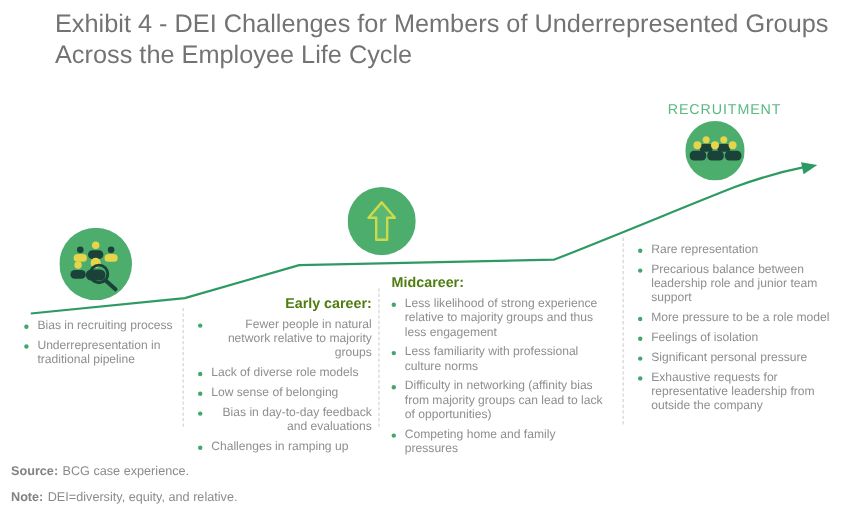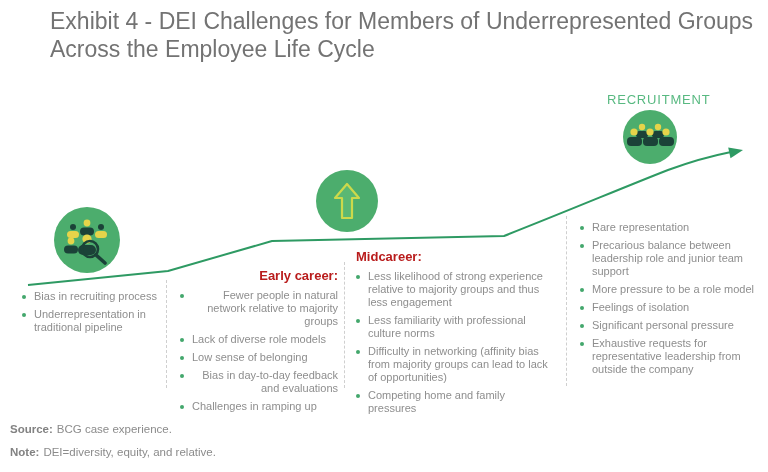--- a/index.html
+++ b/index.html
@@ -12,21 +12,21 @@
   .title{
     left:10px;top:7px;width:740px;
     font-size:23px;line-height:28px;font-weight:400;color:#737373;margin-left:40px;
   }
   
   .stage-label{
     font-size:13px;letter-spacing:.8px;font-weight:400;color:#58b981;white-space:nowrap;
   }
   
   .col{font-size:11px;color:#8e8e8e;}
-  .col-header{font-size:13px;font-weight:700;color:#b91c1c;margin-bottom:6px;}
+  .col-header{font-size:13px;font-weight:700;color:#4d7c0f;margin-bottom:6px;}
   .item{display:flex;gap:8px;margin-bottom:5px;}
   .dot{flex:none;width:4px;height:4px;border-radius:50%;background:#43a76c;margin-top:5px;}
   .item-text{line-height:13px;}
   .sep{border-left:1px dashed #cfcfcf;width:0;}
   
   .footline{left:10px;font-size:11.5px;color:#8b8b8b;}
   .footline .lbl{font-weight:700;margin-right:4px;color:#828282;}
   svg{display:block;}
 </style>
 </head>

